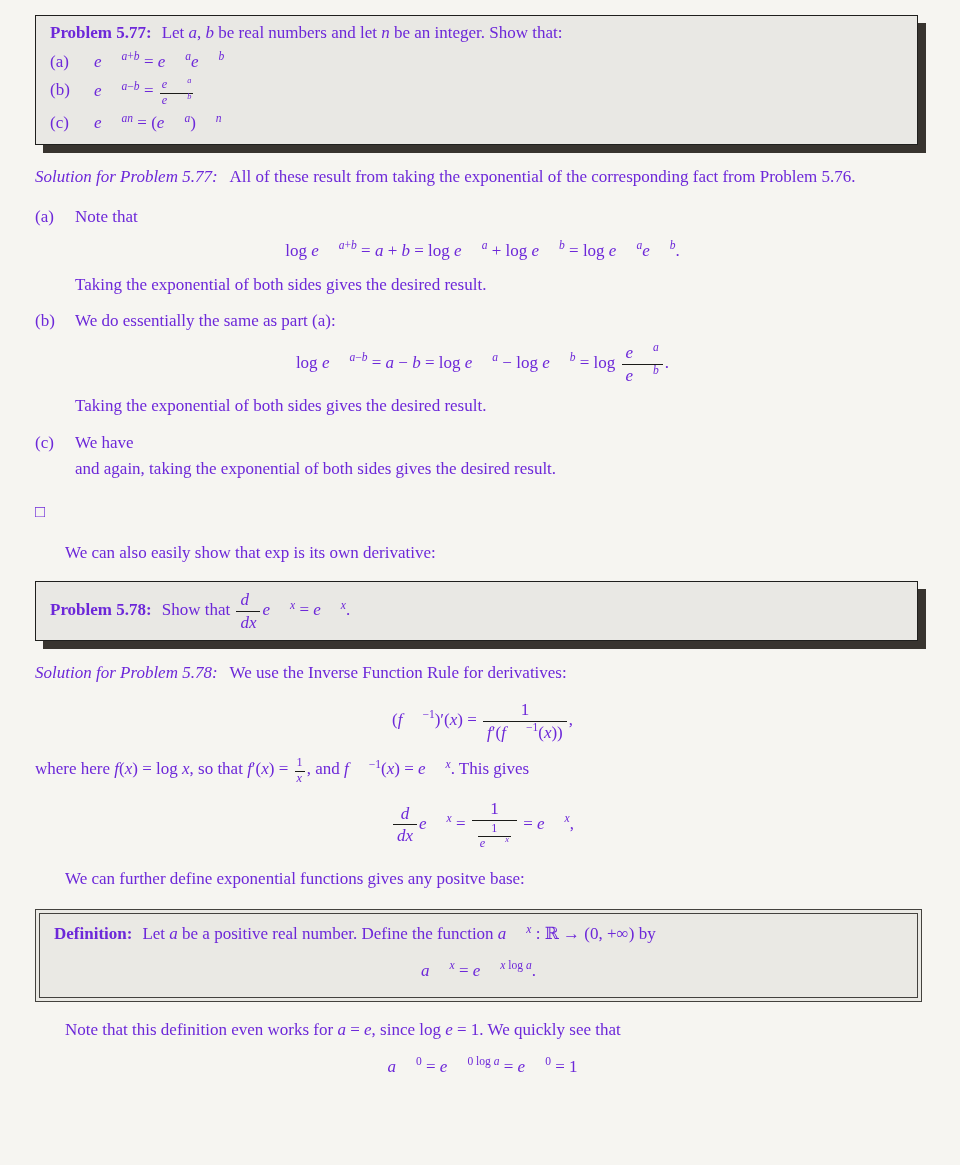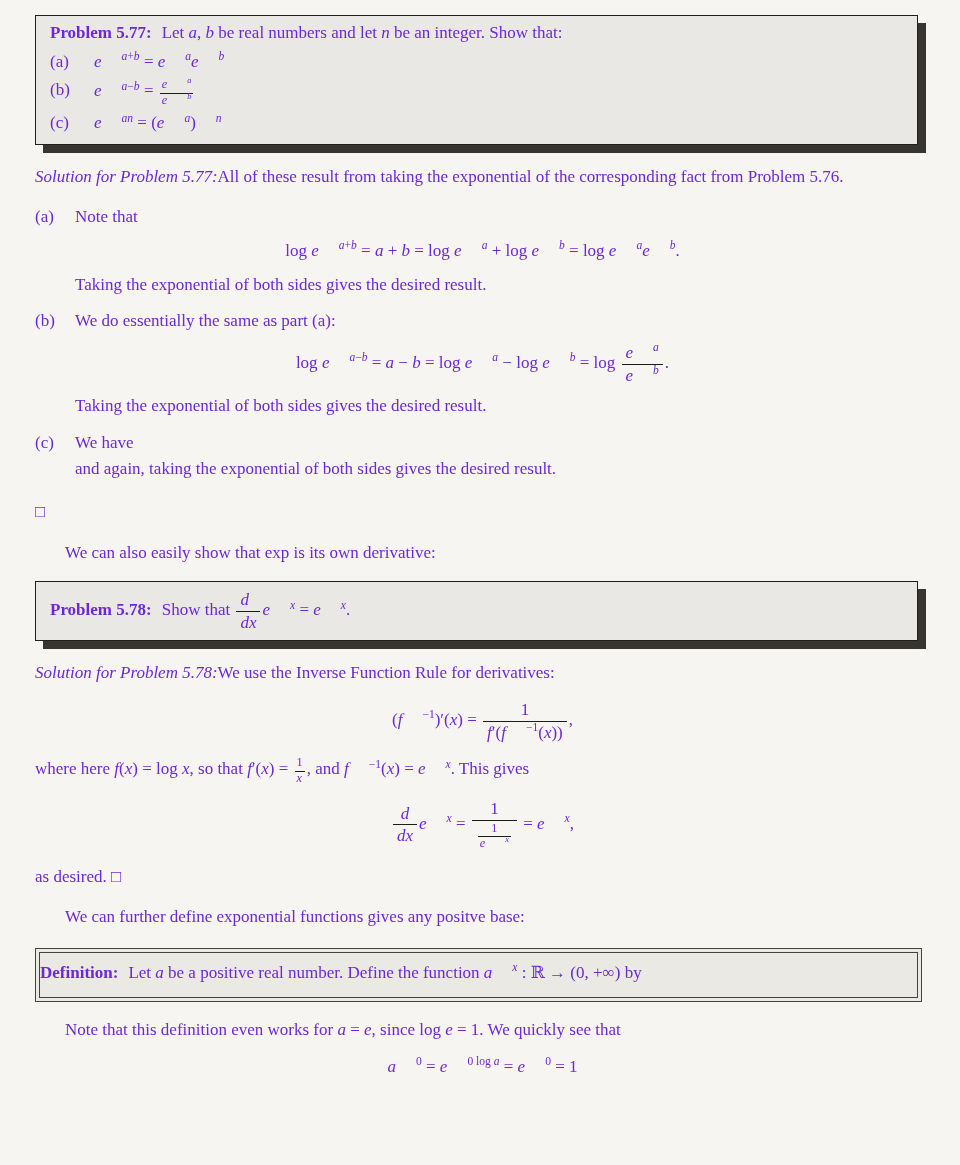--- a/index.html
+++ b/index.html
@@ -29,21 +29,21 @@
     padding: 5px 14px 8px 14px;
   }
   .pbox-1 { margin-top: 15px; }
   .pbox-2 { margin-top: 16px; padding: 8px 14px; }
   .pbox-title b { font-weight: bold; }
   .pbox-intro { margin-left: 10px; }
   .pbox-item { display: flex; margin-top: 4px; }
   .pbox-item .marker { width: 44px; flex-shrink: 0; }
   
   .sol-label { font-style: italic; }
-  .sol-intro { margin-left: 0; text-align: center; }
+  .sol-intro { margin-left: 12px; text-align: center; }
   .para { margin: 0; }
   .sol-para { margin-top: 20px; }
   .indent { text-indent: 30px; }
   
   .part-head { display: flex; margin-top: 12px; }
   .part-head .marker { width: 40px; flex-shrink: 0; }
   .part-after { margin-left: 40px; margin-top: 2px; }
   .equation { text-align: center; margin: 9px 0; }
   .qed-line { margin-top: 18px; }
   .interlude { margin-top: 16px; }
@@ -73,21 +73,21 @@
   
   .defbox-outer {
     margin-top: 18px;
     margin-right: 8px;
     border: 1.2px solid #44423e;
     padding: 3px;
     background: #eae9e4;
   }
   .defbox-inner {
     border: 1.2px solid #44423e;
-    padding: 8px 14px 12px 0;
+    padding: 8px 14px 12px 14px;
   }
   .defbox-inner .equation { margin: 12px 0 2px 0; }
 </style>
 </head>
 <body>
 
 <div class="page">
 
   <div class="pbox pbox-1">
     <div class="pbox-title">
@@ -144,27 +144,27 @@
   <p class="para sol-para">
     <span class="sol-label">Solution for Problem 5.78:</span><span class="sol-intro">We use the Inverse Function Rule for derivatives:</span>
   </p>
 
   <div class="equation" style="margin:14px 0">(<i>f</i><sup>−1</sup>)′(<i>x</i>) = <span class="frac"><span class="fn">1</span><span class="fd"><i>f</i>′(<i>f</i><sup>−1</sup>(<i>x</i>))</span></span>,</div>
 
   <p class="para">where here <i>f</i>(<i>x</i>) = log <i>x</i>, so that <i>f</i>′(<i>x</i>) = <span class="sfrac"><span class="fn">1</span><span class="fd"><i>x</i></span></span>, and <i>f</i><sup>−1</sup>(<i>x</i>) = <i>e</i><sup><i>x</i></sup>. This gives</p>
 
   <div class="equation" style="margin:14px 0"><span class="frac"><span class="fn"><i>d</i></span><span class="fd"><i>dx</i></span></span><i>e</i><sup><i>x</i></sup> = <span class="frac"><span class="fn">1</span><span class="fd"><span class="sfrac"><span class="fn">1</span><span class="fd"><i>e</i><sup><i>x</i></sup></span></span></span></span> = <i>e</i><sup><i>x</i></sup>,</div>
 
-  <p class="para">as desired. □</p>
 
   <p class="para interlude indent">We can further define exponential functions gives any positve base:</p>
 
   <div class="defbox-outer">
     <div class="defbox-inner">
       <b>Definition:</b><span class="pbox-intro">Let <i>a</i> be a positive real number. Define the function <i>a</i><sup><i>x</i></sup> : ℝ → (0, +∞) by</span>
+      <div class="equation"><i>a</i><sup><i>x</i></sup> = <i>e</i><sup><i>x</i> log <i>a</i></sup>.</div>
     </div>
   </div>
 
   <p class="para interlude indent">Note that this definition even works for <i>a</i> = <i>e</i>, since log <i>e</i> = 1. We quickly see that</p>
 
   <div class="equation" style="margin:12px 0"><i>a</i><sup>0</sup> = <i>e</i><sup>0 log <i>a</i></sup> = <i>e</i><sup>0</sup> = 1</div>
 
 </div>
 
 </body></html>

